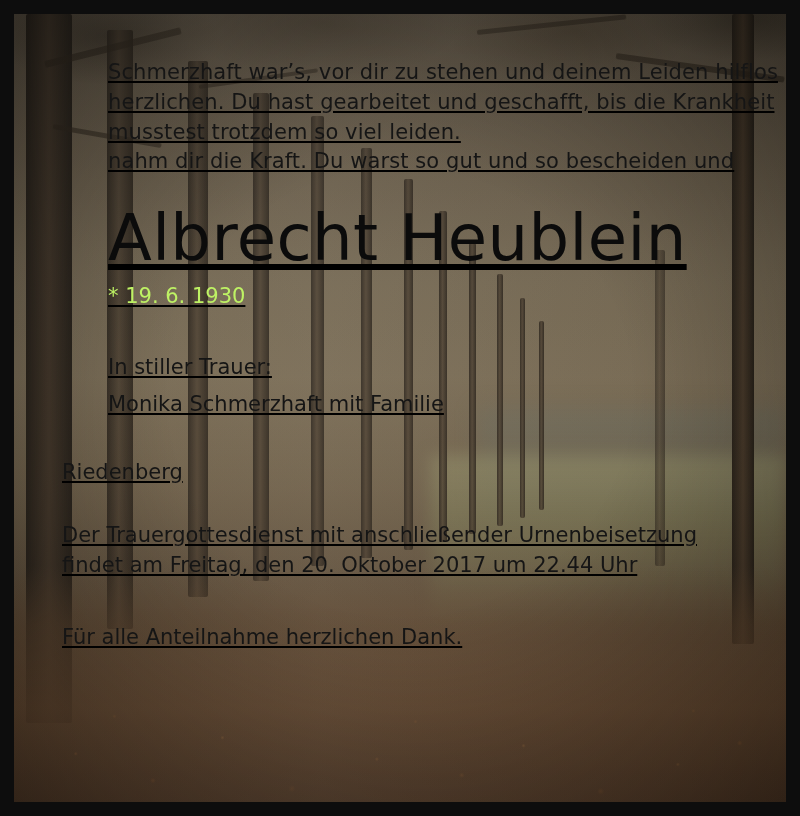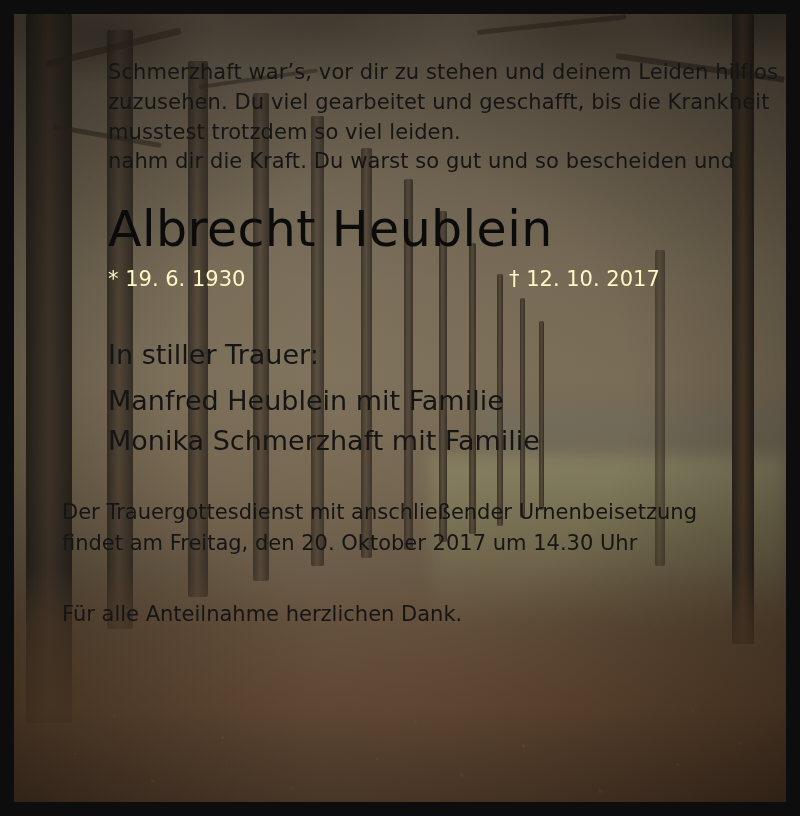--- a/index.html
+++ b/index.html
@@ -15,20 +15,21 @@
   }
 
   .obituary {
     position: relative;
     width: 800px;
     height: 816px;
     box-sizing: border-box;
     border: 14px solid #0d0d0d;
     overflow: hidden;
     background: #6b5a47;
+    text-decoration: underline;
   }
 
   
   .bg {
     position: absolute;
     inset: 0;
     overflow: hidden;
     z-index: 0;
   }
   .bg-sky {
@@ -170,40 +171,39 @@
     font-size: 21px;
     line-height: 1.42;
     margin: 0 0 10px 52px;
     color: #151515;
     letter-spacing: .1px;
   }
   .verse div { white-space: nowrap; }
 
   .name {
     margin: 26px 0 8px 52px;
-    font-size: 49px;
+    font-size: 64px;
     line-height: 1.1;
     font-weight: 400;
     color: #0b0b0b;
     letter-spacing: .4px;
   }
 
   .dates {
     margin: 10px 0 0 52px;
     display: flex;
     font-size: 21px;
-    color: #fef9c3;
-    gap: 21px;
+    color: #bef264;
   }
   .dates .born { width: 380px; }
   .dates .died { }
 
   .mourners {
     margin: 44px 0 0 52px;
-    font-size: 27px;
+    font-size: 21px;
     line-height: 1.48;
     color: #151515;
   }
   .mourners .lead { margin-bottom: 6px; }
 
   .place {
     margin: 40px 0 0 6px;
     font-size: 21px;
     color: #151515;
   }
@@ -257,40 +257,39 @@
     <div class="bg-leaf-speckle"></div>
     <div class="bg-tone"></div>
     <div class="bg-wash"></div>
     <div class="bg-vignette"></div>
   </div>
 
   <div class="content">
 
     <div class="verse">
       <div>Schmerzhaft war’s, vor dir zu stehen und deinem Leiden hilflos</div>
-      <div>zuzusehen. Du viel gearbeitet und geschafft, bis die Krankheit</div>
+      <div>herzlichen. Du hast gearbeitet und geschafft, bis die Krankheit</div>
       <div>musstest trotzdem so viel leiden.</div>
       <div>nahm dir die Kraft. Du warst so gut und so bescheiden und</div>
     </div>
 
     <h1 class="name">Albrecht Heublein</h1>
 
     <div class="dates">
       <span class="born">* 19. 6. 1930</span>
-      <span class="died">† 12. 10. 2017</span>
     </div>
 
     <div class="mourners">
       <div class="lead">In stiller Trauer:</div>
-      <div>Manfred Heublein mit Familie</div>
       <div>Monika Schmerzhaft mit Familie</div>
     </div>
 
+    <div class="place">Riedenberg</div>
 
     <div class="service">
       <div>Der Trauergottesdienst mit anschließender Urnenbeisetzung</div>
-      <div>findet am Freitag, den 20. Oktober 2017 um 14.30 Uhr</div>
+      <div>findet am Freitag, den 20. Oktober 2017 um 22.44 Uhr</div>
     </div>
 
     <div class="thanks">Für alle Anteilnahme herzlichen Dank.</div>
 
   </div>
 </div>
 
 </body></html>

